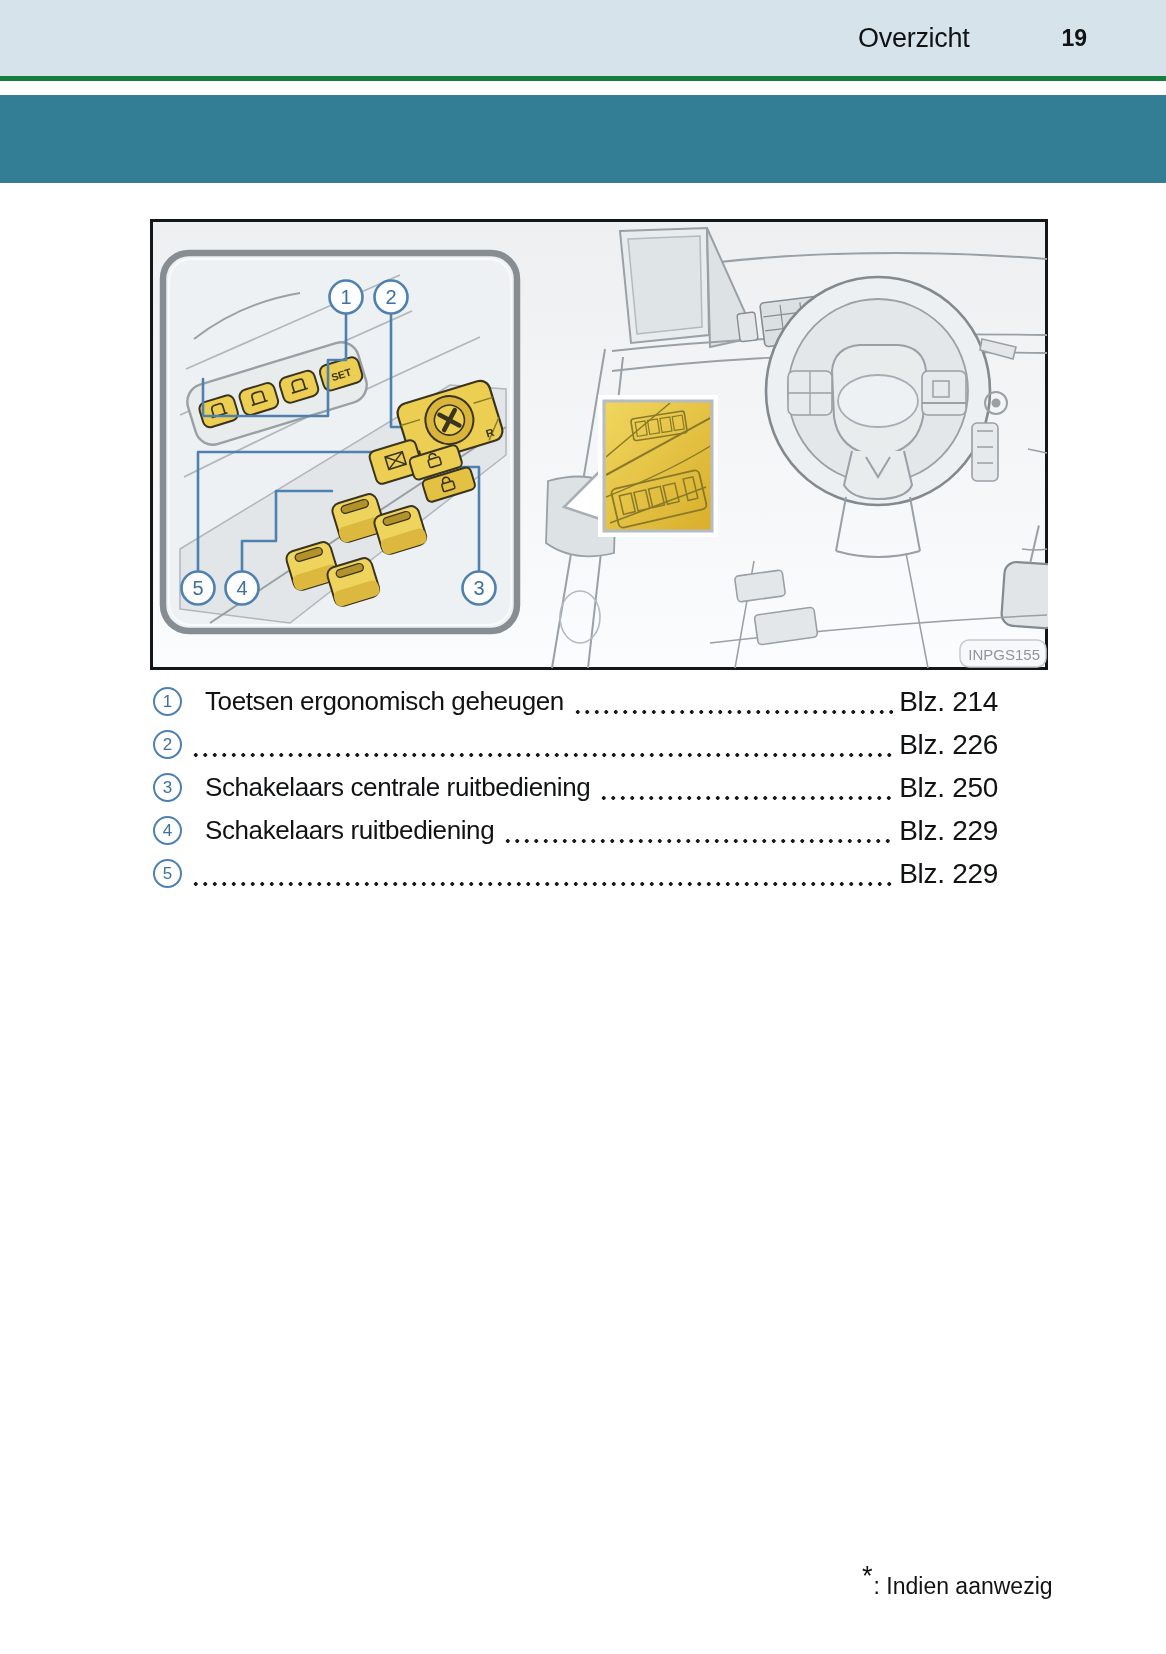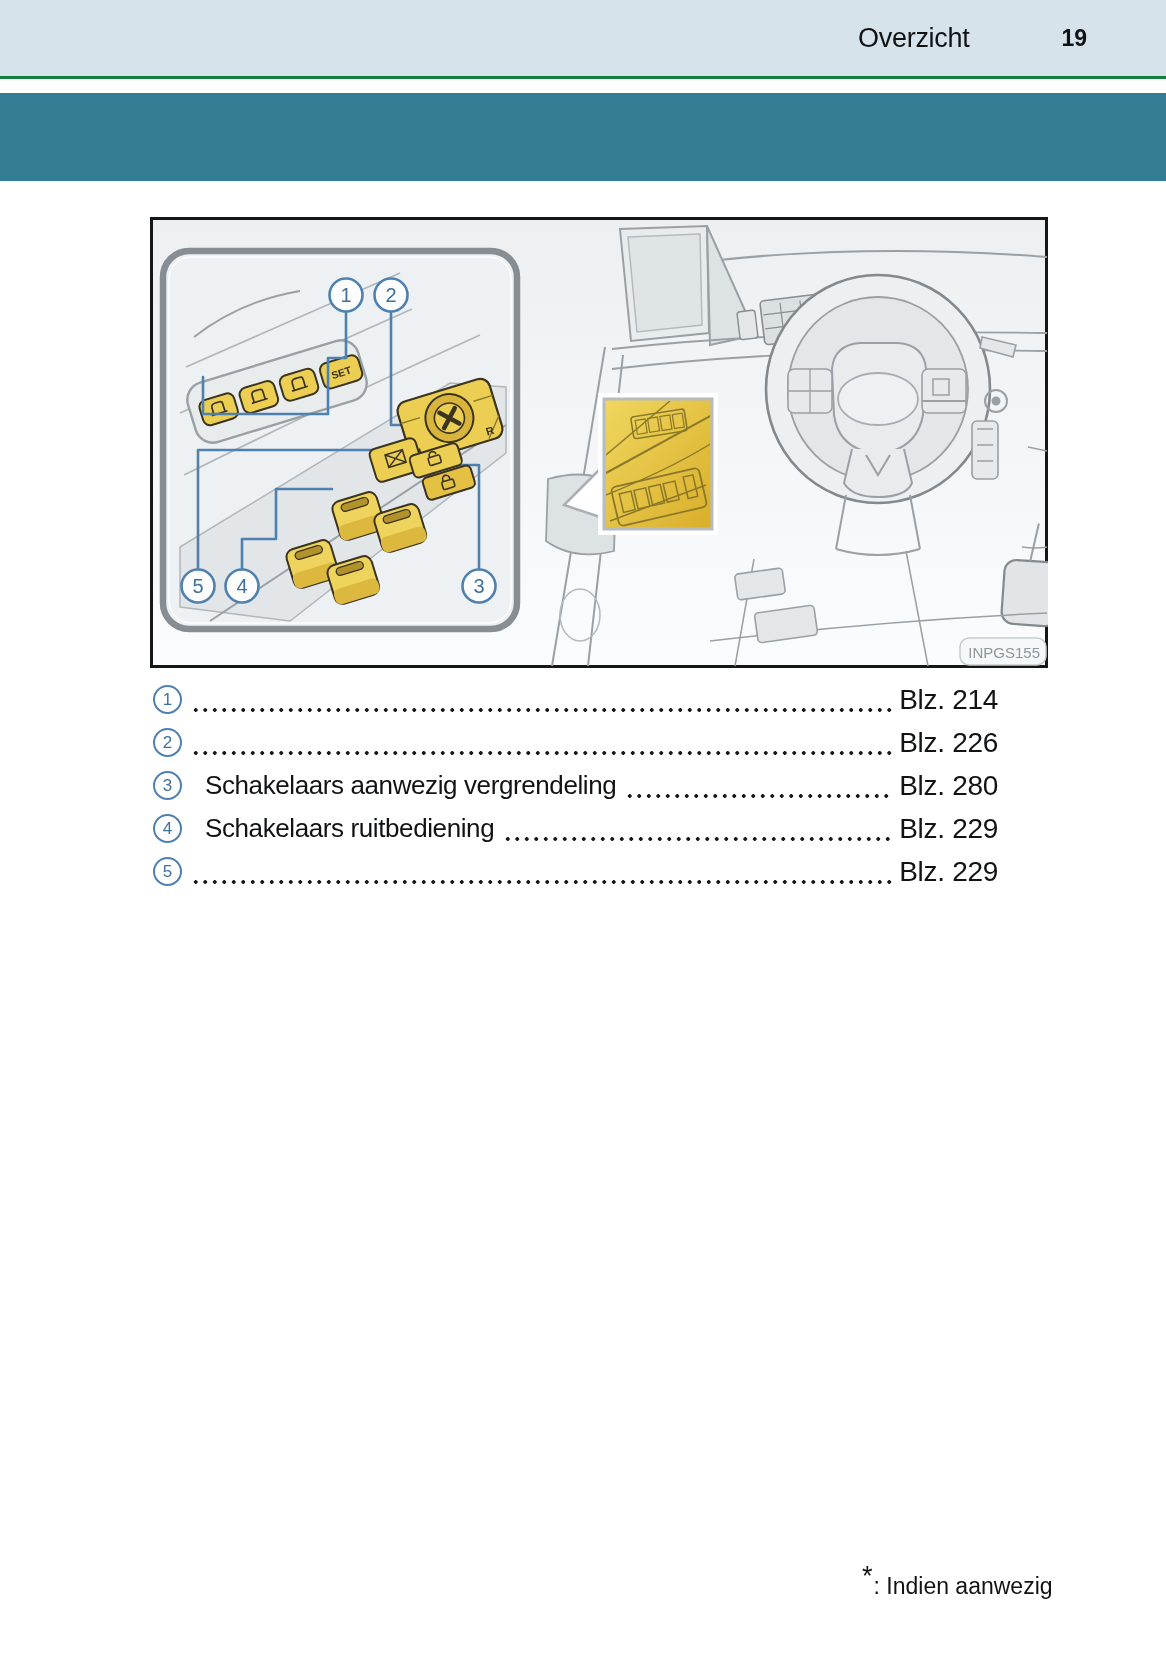--- a/index.html
+++ b/index.html
@@ -2,21 +2,21 @@
 <html><head>
 <meta charset="utf-8">
 <style>
   html,body{margin:0;padding:0;}
   body{
     width:1166px;height:1654px;position:relative;background:#ffffff;
     font-family:"Liberation Sans", sans-serif;color:#101214;overflow:hidden;
   }
   
   .header{
-    height:76px;background:#d6e3ea;border-bottom:3px solid #15803d;
+    height:76px;background:#d6e3ea;border-bottom:5px solid #15803d;
     display:flex;align-items:center;justify-content:flex-end;
   }
   .header-title{font-size:27px;letter-spacing:-0.3px;}
   .header-page{font-size:23px;font-weight:bold;margin-left:92px;margin-right:79px;}
   
   .band{height:88px;background:#337e95;margin-top:14px;}
   
   .figure-wrap{margin:36px 0 0 150px;width:898px;height:451px;}
   
   .legend{margin:10px 0 0 150px;width:848px;}
@@ -249,33 +249,34 @@
   <g>
     <rect x="810" y="421" width="86" height="27" rx="9" fill="#f6f8f9" stroke="#c6cbd0" stroke-width="1.5"></rect>
     <text x="890" y="441" text-anchor="end" font-size="15" fill="#8f969c">INPGS155</text>
   </g>
 </svg>
 </div>
 
 <div class="legend">
   <div class="legend-row">
     <span class="badge">1</span>
+    <span class="legend-label">Toetsen ergonomisch geheugen</span>
     <span class="leader"></span>
     <span class="legend-page">Blz. 214</span>
   </div>
   <div class="legend-row">
     <span class="badge">2</span>
     <span class="leader"></span>
     <span class="legend-page">Blz. 226</span>
   </div>
   <div class="legend-row">
     <span class="badge">3</span>
-    <span class="legend-label">Schakelaars aanwezig vergrendeling</span>
-    <span class="leader"></span>
-    <span class="legend-page">Blz. 280</span>
+    <span class="legend-label">Schakelaars centrale ruitbediening</span>
+    <span class="leader"></span>
+    <span class="legend-page">Blz. 250</span>
   </div>
   <div class="legend-row">
     <span class="badge">4</span>
     <span class="legend-label">Schakelaars ruitbediening</span>
     <span class="leader"></span>
     <span class="legend-page">Blz. 229</span>
   </div>
   <div class="legend-row">
     <span class="badge">5</span>
     <span class="leader"></span>

